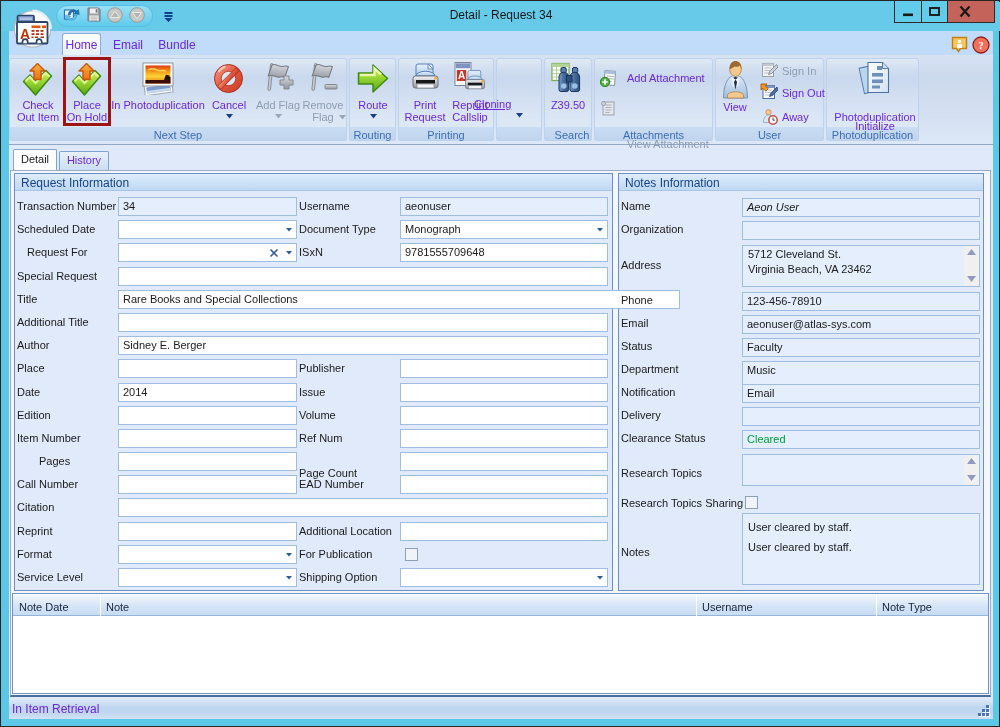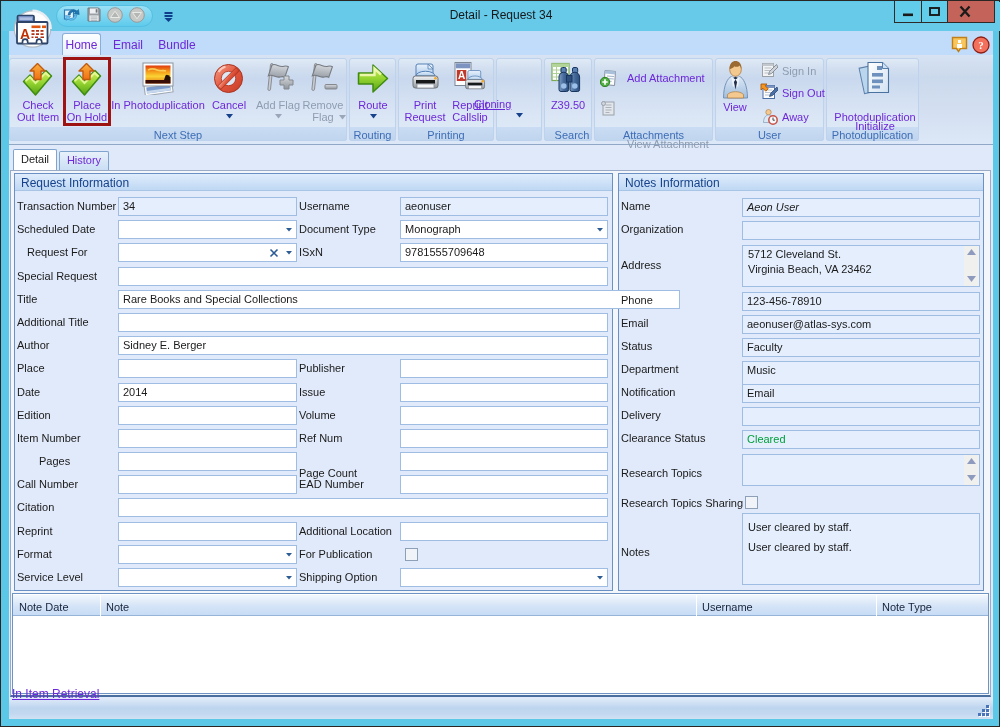--- a/index.html
+++ b/index.html
@@ -479,21 +479,21 @@
 <div class="abs" style="left:11px;top:592px;width:977px;height:101px;border:1px solid #6f94c4;background:#fff;"></div>
 <div class="abs" style="left:12px;top:594px;width:975px;height:21px;background:linear-gradient(#f2f7fd,#d5e4f7 55%,#c7dcf5);border-bottom:1px solid #96b4d8;"></div>
 <div class="lbl" style="left:18px;top:600px;color:#16233c;">Note Date</div>
 <div class="abs" style="left:99px;top:594px;width:1px;height:21px;background:#7a9cc8;border-left:1px solid #fff;"></div>
 <div class="lbl" style="left:105px;top:600px;color:#16233c;">Note</div>
 <div class="abs" style="left:695px;top:594px;width:1px;height:21px;background:#7a9cc8;border-left:1px solid #fff;"></div>
 <div class="lbl" style="left:701px;top:600px;color:#16233c;">Username</div>
 <div class="abs" style="left:875px;top:594px;width:1px;height:21px;background:#7a9cc8;border-left:1px solid #fff;"></div>
 <div class="lbl" style="left:881px;top:600px;color:#16233c;">Note Type</div>
 <div class="abs" style="left:8px;top:698px;width:984px;height:20px;background:linear-gradient(#dce9f8,#bed5ef 45%,#c3d8f0 75%,#d2e2f3);"></div>
-<div class="lbl rbtext" style="left:11px;top:686px;font-size:12px;text-decoration:underline;">In Item Retrieval</div>
+<div class="lbl rbtext" style="left:11px;top:701px;font-size:12px;">In Item Retrieval</div>
 <svg class="abs" style="left:977px;top:704px;" width="13" height="13" viewBox="0 0 13 13">
       <rect x="9" y="1" width="3" height="3" fill="#f8fafd"></rect>
       <rect x="8" y="0" width="3" height="3" fill="#4a74b8"></rect>
       <rect x="9" y="5" width="3" height="3" fill="#f8fafd"></rect>
       <rect x="8" y="4" width="3" height="3" fill="#4a74b8"></rect>
       <rect x="9" y="9" width="3" height="3" fill="#f8fafd"></rect>
       <rect x="8" y="8" width="3" height="3" fill="#4a74b8"></rect>
       <rect x="5" y="5" width="3" height="3" fill="#f8fafd"></rect>
       <rect x="4" y="4" width="3" height="3" fill="#4a74b8"></rect>
       <rect x="5" y="9" width="3" height="3" fill="#f8fafd"></rect>

